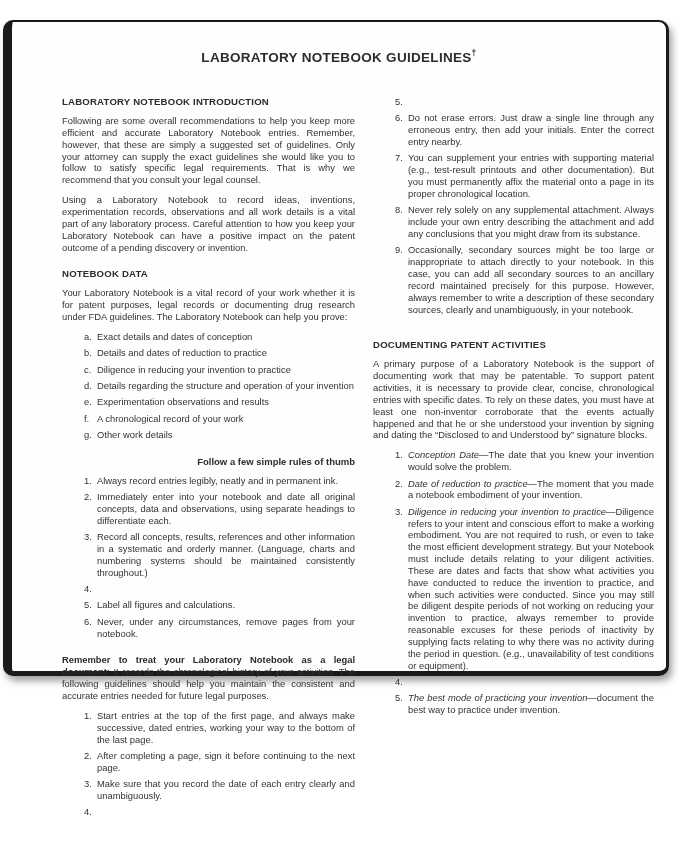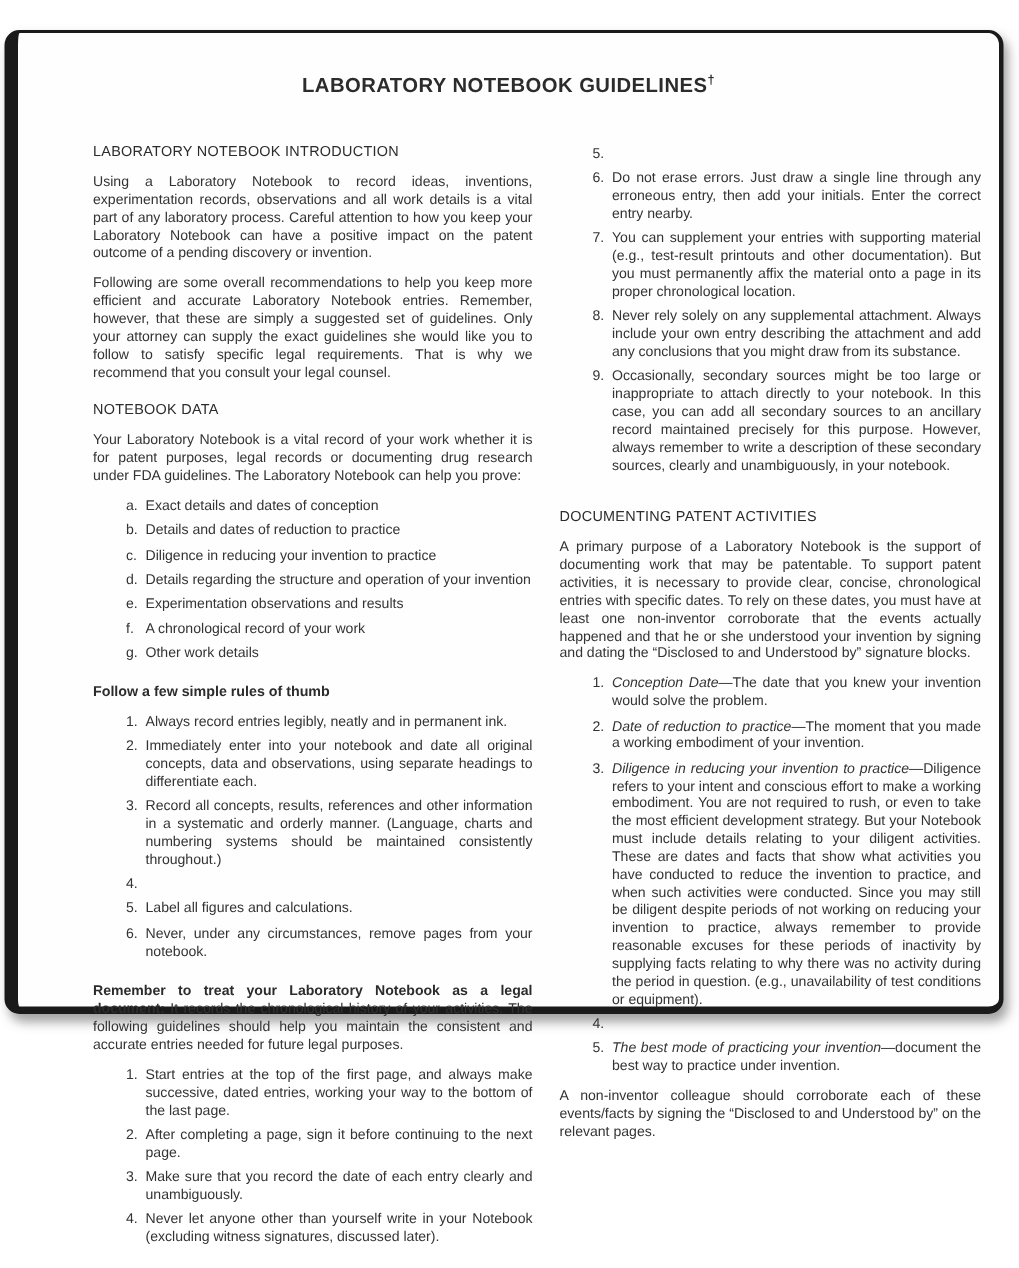--- a/index.html
+++ b/index.html
@@ -39,31 +39,31 @@
     line-height: 1.26;
     text-align: justify;
     hyphens: auto;
     -webkit-hyphens: auto;
   }
   .col-left  { left: 50px; top: 74px; width: 293px; }
   .col-right { left: 361px; top: 72px; width: 281px; }
   h2 {
     margin: 0 0 7px 0;
     font-size: 9.6px;
-    font-weight: normal;
+    font-weight: bold;
     color: #2c2c2c;
     letter-spacing: 0.2px;
     text-align: left;
   }
   h3 {
     margin: 0 0 7px 0;
     font-size: 9.5px;
     font-weight: bold;
     color: #2c2c2c;
-    text-align: left;
+    text-align: right;
   }
   p { margin: 0 0 8px 0; }
   .sect-gap { margin-top: 15px; }
   .list { margin: 2px 0 8px 0; }
   .li { display: flex; margin: 0 0 4.5px 0; }
   .li .marker { flex: 0 0 13px; margin-left: 22px; }
   .li .li-text { flex: 1 1 auto; }
   .li .li-text i { font-style: italic; }
   .legal-intro b { color: #2c2c2c; }
 </style>
@@ -71,22 +71,22 @@
 <body>
 
 <div class="page">
 
   <h1 class="title"><span>LABORATORY NOTEBOOK GUIDELINES</span><sup>†</sup></h1>
 
   <div class="col col-left">
 
     <section>
       <h2>LABORATORY NOTEBOOK INTRODUCTION</h2>
+      <p>Following are some overall recommendations to help you keep more efficient and accurate Laboratory Notebook entries. Remember, however, that these are simply a suggested set of guidelines. Only your attorney can supply the exact guidelines she would like you to follow to satisfy specific legal requirements. That is why we recommend that you consult your legal counsel.</p>
       <p>Using a Laboratory Notebook to record ideas, inventions, experimentation records, observations and all work details is a vital part of any laboratory process. Careful attention to how you keep your Laboratory Notebook can have a positive impact on the patent outcome of a pending discovery or invention.</p>
-      <p>Following are some overall recommendations to help you keep more efficient and accurate Laboratory Notebook entries. Remember, however, that these are simply a suggested set of guidelines. Only your attorney can supply the exact guidelines she would like you to follow to satisfy specific legal requirements. That is why we recommend that you consult your legal counsel.</p>
     </section>
 
     <section class="sect-gap">
       <h2>NOTEBOOK DATA</h2>
       <p>Your Laboratory Notebook is a vital record of your work whether it is for patent purposes, legal records or documenting drug research under FDA guidelines. The Laboratory Notebook can help you prove:</p>
       <div class="list">
         <div class="li">
             <span class="marker">a.</span>
             <span class="li-text">Exact details and dates of conception</span>
           </div>
@@ -156,21 +156,20 @@
         <div class="li">
             <span class="marker">2.</span>
             <span class="li-text">After completing a page, sign it before continuing to the next page.</span>
           </div>
         <div class="li">
             <span class="marker">3.</span>
             <span class="li-text">Make sure that you record the date of each entry clearly and unambiguously.</span>
           </div>
         <div class="li">
             <span class="marker">4.</span>
-            <span class="li-text">Never let anyone other than yourself write in your Notebook (excluding witness signatures, discussed later).</span>
           </div>
       </div>
     </section>
 
   </div>
 
   <div class="col col-right">
 
     <div class="list">
       <div class="li">
@@ -197,32 +196,31 @@
     <section class="sect-gap" style="margin-top:24px;">
       <h2>DOCUMENTING PATENT ACTIVITIES</h2>
       <p>A primary purpose of a Laboratory Notebook is the support of documenting work that may be patentable. To support patent activities, it is necessary to provide clear, concise, chronological entries with specific dates. To rely on these dates, you must have at least one non-inventor corroborate that the events actually happened and that he or she understood your invention by signing and dating the “Disclosed to and Understood by” signature blocks.</p>
       <div class="list">
         <div class="li">
             <span class="marker">1.</span>
             <span class="li-text"><i>Conception Date</i><span>—The date that you knew your invention would solve the problem.</span></span>
           </div>
         <div class="li">
             <span class="marker">2.</span>
-            <span class="li-text"><i>Date of reduction to practice</i><span>—The moment that you made a working embodiment of your invention.</span></span>
+            <span class="li-text"><i>Date of reduction to practice</i><span>—The moment that you made a notebook embodiment of your invention.</span></span>
           </div>
         <div class="li">
             <span class="marker">3.</span>
             <span class="li-text"><i>Diligence in reducing your invention to practice</i><span>—Diligence refers to your intent and conscious effort to make a working embodiment. You are not required to rush, or even to take the most efficient development strategy. But your Notebook must include details relating to your diligent activities. These are dates and facts that show what activities you have conducted to reduce the invention to practice, and when such activities were conducted. Since you may still be diligent despite periods of not working on reducing your invention to practice, always remember to provide reasonable excuses for these periods of inactivity by supplying facts relating to why there was no activity during the period in question. (e.g., unavailability of test conditions or equipment).</span></span>
           </div>
         <div class="li">
             <span class="marker">4.</span>
           </div>
         <div class="li">
             <span class="marker">5.</span>
             <span class="li-text"><i>The best mode of practicing your invention</i><span>—document the best way to practice under invention.</span></span>
           </div>
       </div>
-      <p>A non-inventor colleague should corroborate each of these events/facts by signing the “Disclosed to and Understood by” on the relevant pages.</p>
     </section>
 
   </div>
 
 </div>
 
 </body></html>

